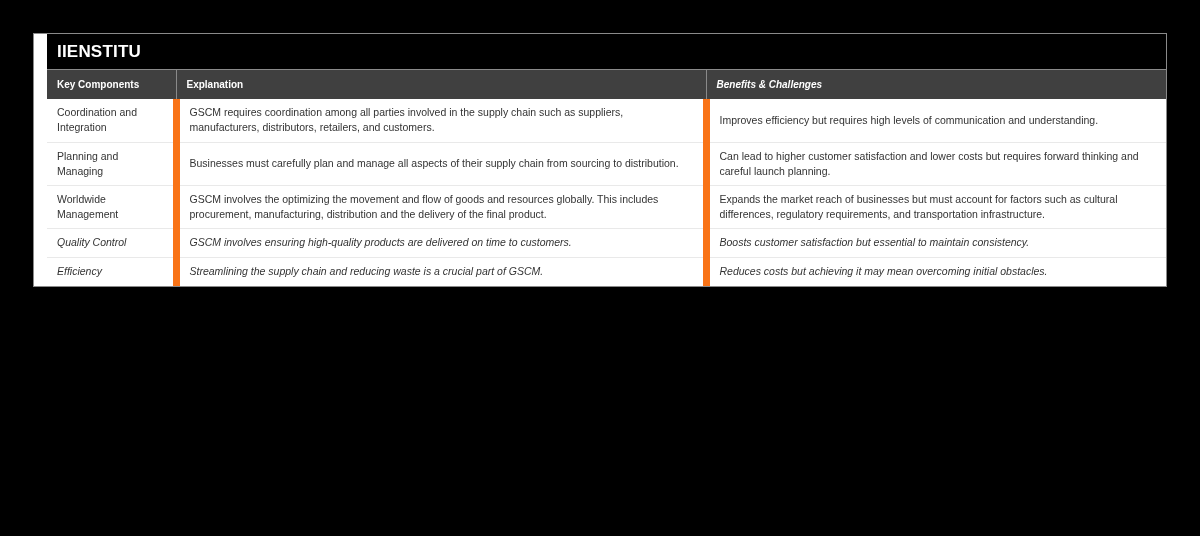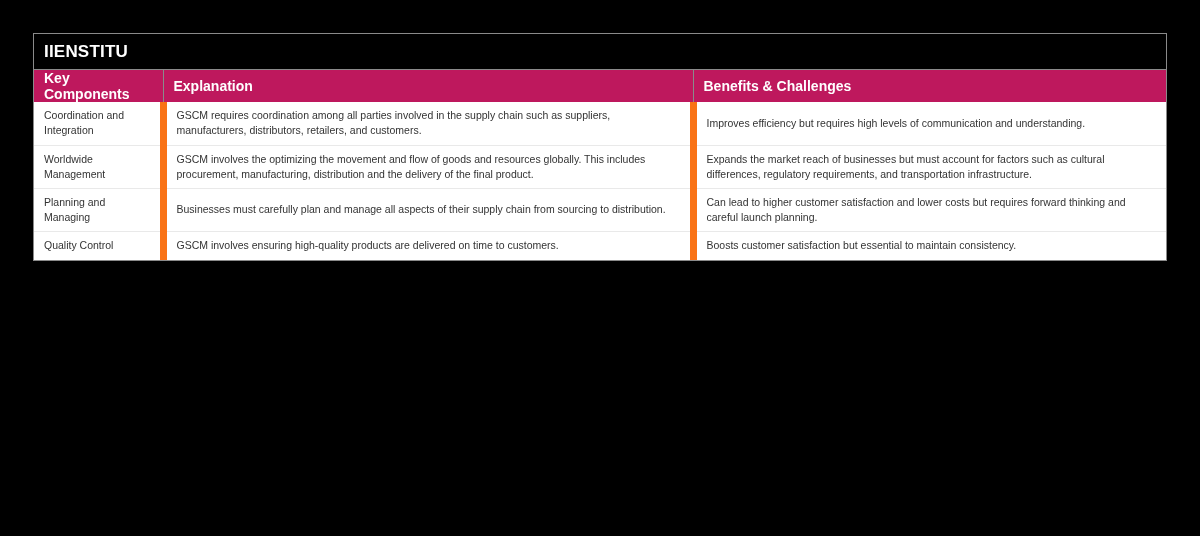--- a/index.html
+++ b/index.html
@@ -15,20 +15,21 @@
     font-family: "Liberation Sans", "DejaVu Sans", sans-serif;
   }
   .table-wrap {
     position: absolute;
     left: 33px;
     top: 33px;
     width: 1134px;
     border: 1px solid #8a8a8a;
     box-sizing: border-box;
     background: #ffffff;
+    padding-left: 13px;
   }
   .title-bar {
     height: 36px;
     background: #000000;
     color: #ffffff;
     font-weight: bold;
     font-size: 17px;
     line-height: 36px;
     padding-left: 10px;
     border-bottom: 1px solid #8a8a8a;
@@ -37,45 +38,45 @@
   }
   table {
     border-collapse: collapse;
     width: 100%;
     table-layout: fixed;
   }
   col.c1 { width: 129px; }
   col.c2 { width: 530px; }
   col.c3 { width: auto; }
   thead th {
-    background: #be185d;
+    background: #404040;
     color: #ffffff;
-    font-size: 14px;
+    font-size: 10px;
     font-weight: bold;
     text-align: left;
     height: 29px;
     padding: 0 10px;
     border-right: 1px solid #8a8a8a;
     box-sizing: border-box;
   }
-  thead th:last-child { border-right: none; }
+  thead th:last-child { border-right: none; font-style: italic; }
   tbody td {
     font-size: 10.5px;
     line-height: 15px;
     color: #333333;
     padding: 5px 10px;
     border-top: 1px solid #e9e9e9;
     border-right: 7px solid #f97316;
     vertical-align: middle;
     box-sizing: border-box;
   }
   tbody td:last-child { border-right: none; }
   tbody tr:first-child td { border-top: none; }
   tbody tr.tall td { height: 43px; }
-  tbody tr.short td { height: 29px; }
+  tbody tr.short td { height: 29px; font-style: italic; }
   tbody tr.last td { height: 44px; }
 </style>
 </head>
 <body>
 
 <div class="table-wrap">
   <div class="title-bar">IIENSTITU</div>
   <table>
     <colgroup>
       <col class="c1">
@@ -89,29 +90,34 @@
         <th>Benefits &amp; Challenges</th>
       </tr>
     </thead>
     <tbody>
       <tr class="tall">
         <td>Coordination and Integration</td>
         <td>GSCM requires coordination among all parties involved in the supply chain such as suppliers, manufacturers, distributors, retailers, and customers.</td>
         <td>Improves efficiency but requires high levels of communication and understanding.</td>
       </tr>
       <tr class="tall">
+        <td>Planning and Managing</td>
+        <td>Businesses must carefully plan and manage all aspects of their supply chain from sourcing to distribution.</td>
+        <td>Can lead to higher customer satisfaction and lower costs but requires forward thinking and careful launch planning.</td>
+      </tr>
+      <tr class="tall">
         <td>Worldwide Management</td>
         <td>GSCM involves the optimizing the movement and flow of goods and resources globally. This includes procurement, manufacturing, distribution and the delivery of the final product.</td>
         <td>Expands the market reach of businesses but must account for factors such as cultural differences, regulatory requirements, and transportation infrastructure.</td>
-      </tr>
-      <tr class="tall">
-        <td>Planning and Managing</td>
-        <td>Businesses must carefully plan and manage all aspects of their supply chain from sourcing to distribution.</td>
-        <td>Can lead to higher customer satisfaction and lower costs but requires forward thinking and careful launch planning.</td>
       </tr>
       <tr class="short">
         <td>Quality Control</td>
         <td>GSCM involves ensuring high-quality products are delivered on time to customers.</td>
         <td>Boosts customer satisfaction but essential to maintain consistency.</td>
       </tr>
+      <tr class="short">
+        <td>Efficiency</td>
+        <td>Streamlining the supply chain and reducing waste is a crucial part of GSCM.</td>
+        <td>Reduces costs but achieving it may mean overcoming initial obstacles.</td>
+      </tr>
     </tbody>
   </table>
 </div>
 
 </body></html>

